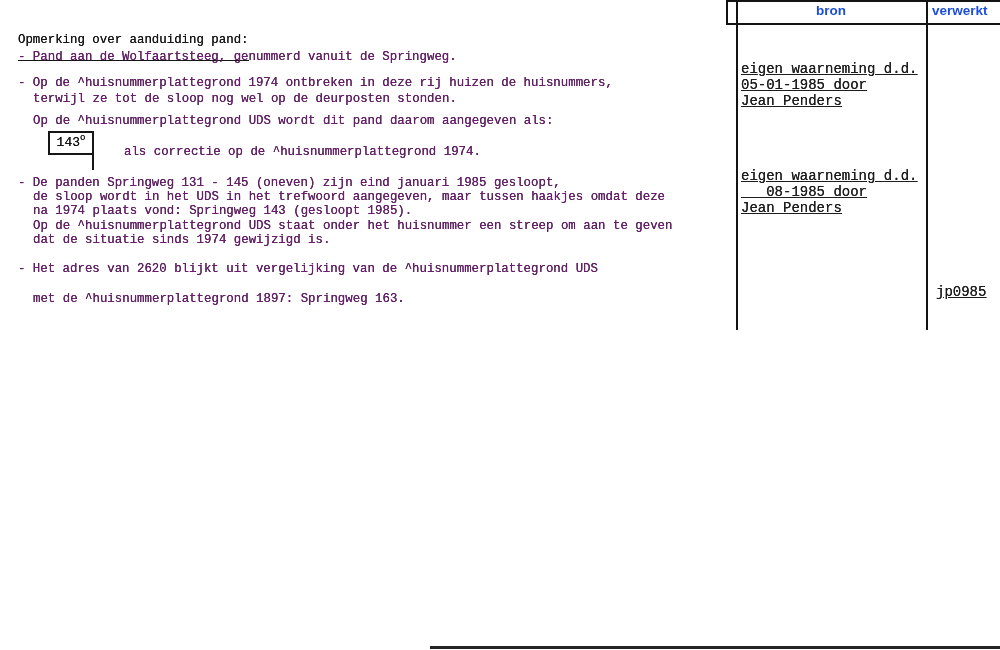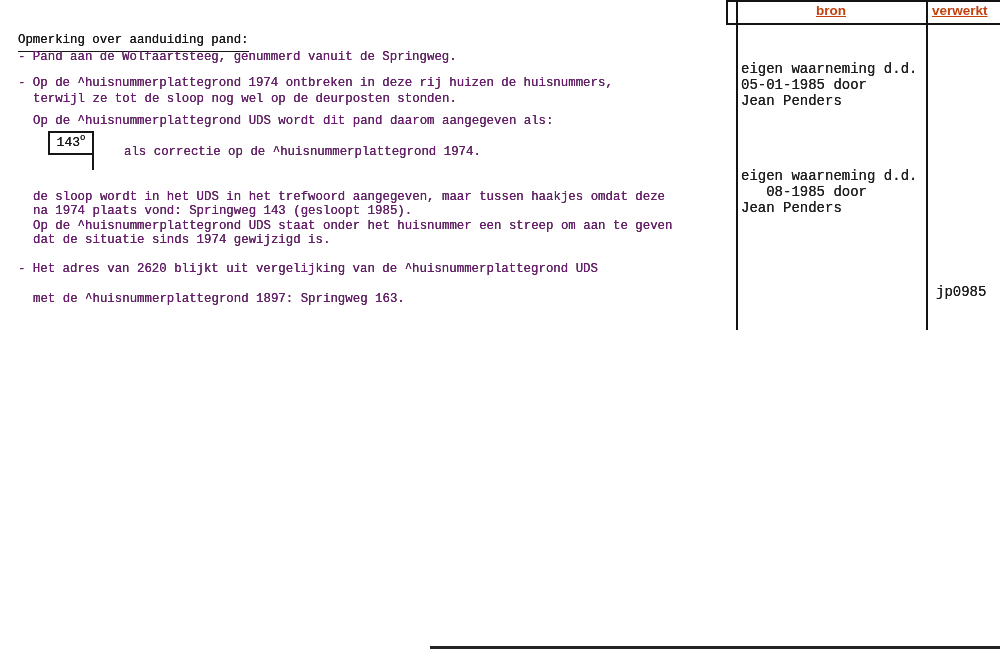--- a/index.html
+++ b/index.html
@@ -17,36 +17,36 @@
     white-space:pre;
     text-shadow:0 0 .4px #1d1d1d;
   }
   
   .r{
     position:absolute;
     font:14px/15.8px "Liberation Mono",monospace;
     color:#1d1d1d;
     white-space:pre;
     text-shadow:0 0 .4px #1d1d1d;
+    text-decoration:underline;
   }
   .heading{
     position:absolute;
     font:12.4px/14.3px "Liberation Mono",monospace;
     color:#151515;
     white-space:pre;
     text-shadow:0 0 .5px #151515;
     border-bottom:1.6px solid #151515;
-    padding-bottom:4px;
+    padding-bottom:13px;
   }
   
   .hdr{
     position:absolute;
     font:bold 13.5px/14px "Liberation Sans",sans-serif;
-    color:#c2410c;
-    text-decoration:underline;
+    color:#1d4ed8;
   }
   .vline,.hline{position:absolute;background:#131313;}
   .numbox{
     position:absolute;
     left:48px;top:131px;
     width:42px;height:20px;
     border:2px solid #161616;
     font:13px/20px "Liberation Mono",monospace;
     color:#161616;
     text-align:center;
@@ -79,20 +79,21 @@
 
   <div class="t" style="left:33px;top:92px">terwijl ze tot de sloop nog wel op de deurposten stonden.</div>
 
   <div class="numbox">
     <span>143</span><sup>o</sup>
   </div>
   <div class="numbox-tail"></div>
 
   <div class="t" style="left:124px;top:145px">als correctie op de ^huisnummerplattegrond 1974.</div>
 
+  <div class="t" style="left:18px;top:176px">- De panden Springweg 131 - 145 (oneven) zijn eind januari 1985 gesloopt,</div>
   <div class="t" style="left:33px;top:190px">de sloop wordt in het UDS in het trefwoord aangegeven, maar tussen haakjes omdat deze</div>
   <div class="t" style="left:33px;top:204px">na 1974 plaats vond: Springweg 143 (gesloopt 1985).</div>
   <div class="t" style="left:33px;top:219px">Op de ^huisnummerplattegrond UDS staat onder het huisnummer een streep om aan te geven</div>
   <div class="t" style="left:33px;top:233px">dat de situatie sinds 1974 gewijzigd is.</div>
 
   <div class="t" style="left:18px;top:262px">- Het adres van 2620 blijkt uit vergelijking van de ^huisnummerplattegrond UDS</div>
   <div class="t" style="left:33px;top:292px">met de ^huisnummerplattegrond 1897: Springweg 163.</div>
 
   <div class="hline" style="left:726px;top:0;width:274px;height:2px"></div>
   <div class="hline" style="left:726px;top:23px;width:274px;height:2px"></div>

